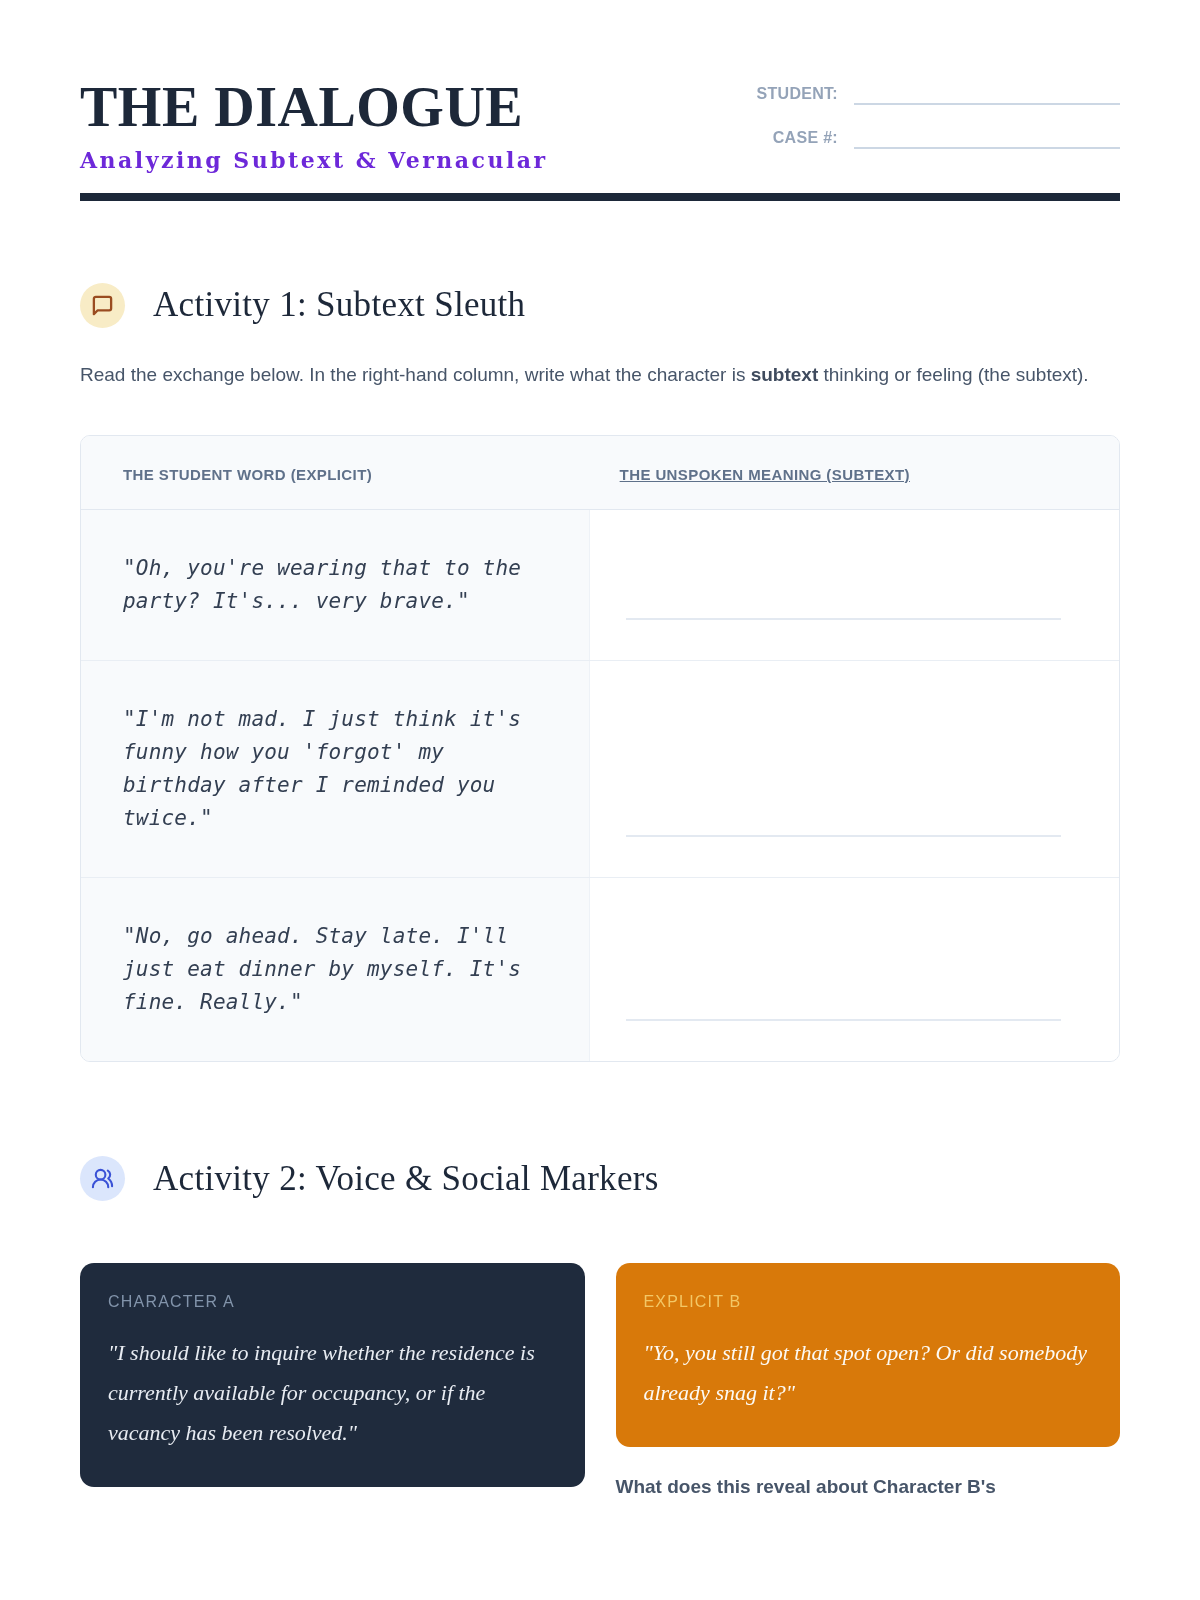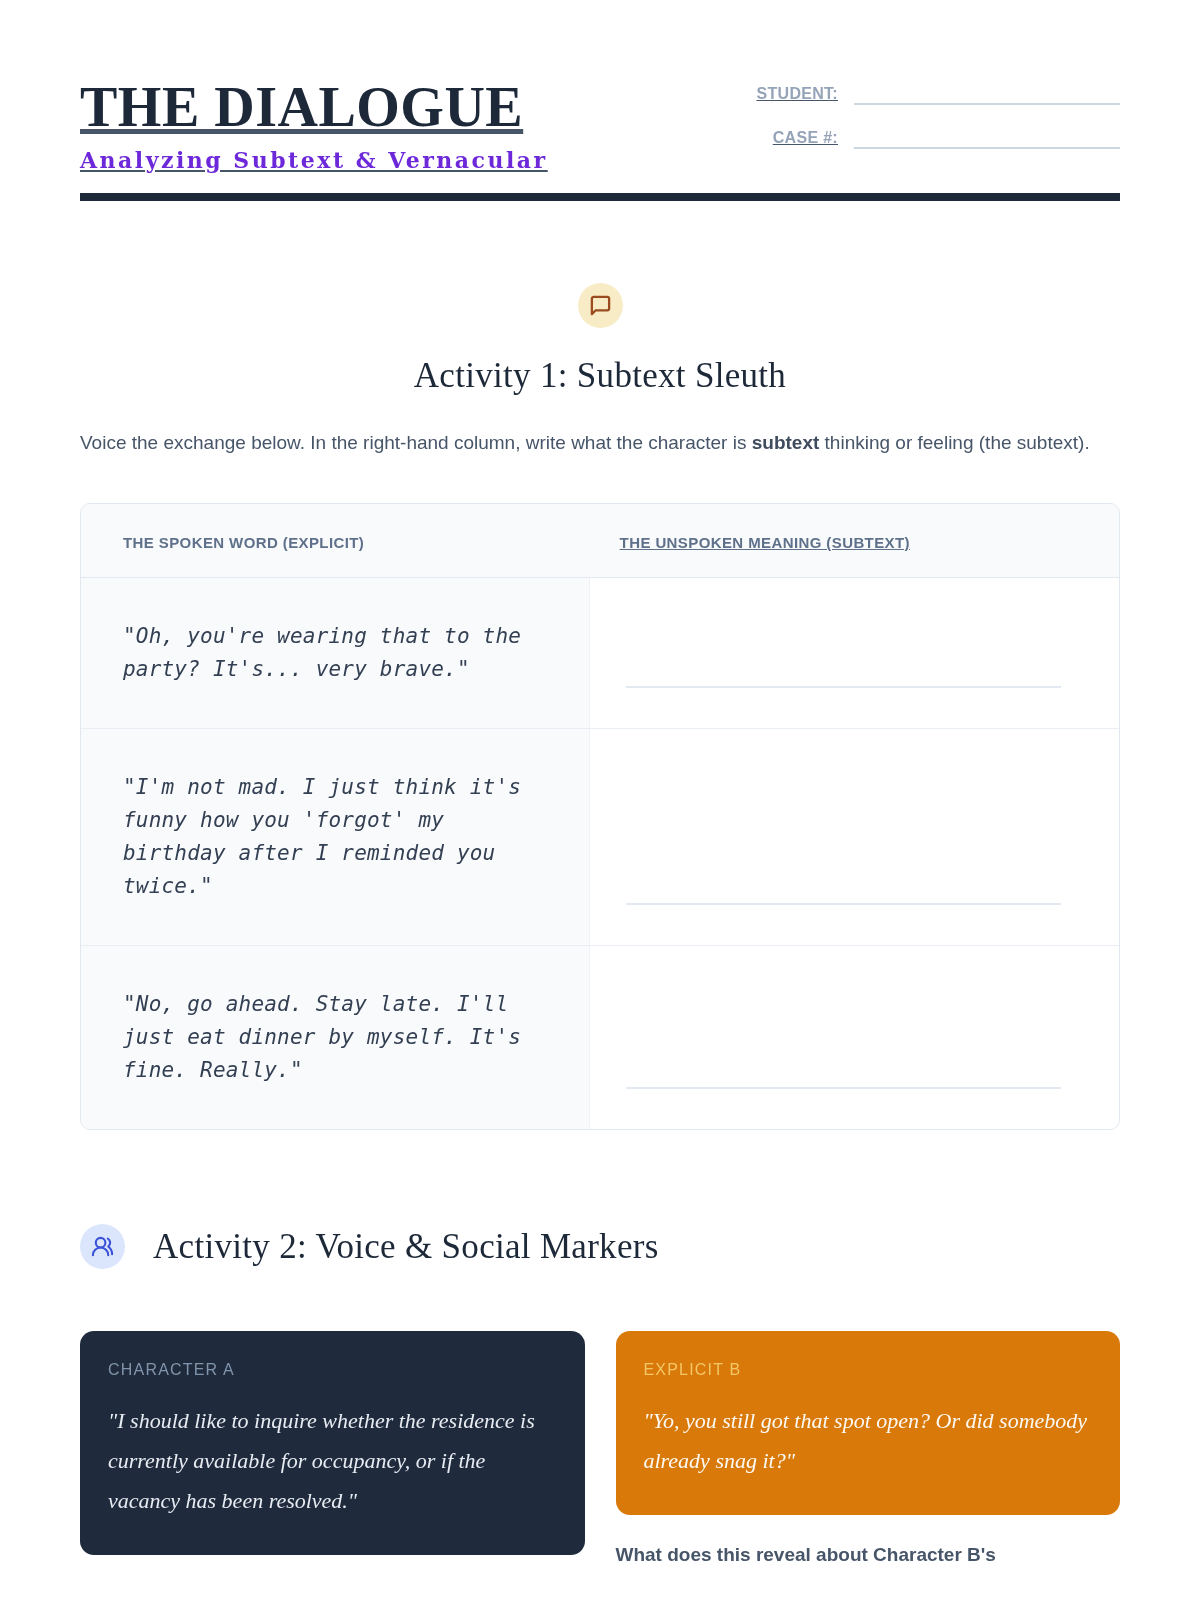--- a/index.html
+++ b/index.html
@@ -10,21 +10,21 @@
     height: 1600px;
     margin: 0 auto;
     background: #ffffff;
     overflow: hidden;
     padding: 78px 80px 0 80px;
     font-family: "Liberation Sans", sans-serif;
     color: #475569;
   }
 
   
-  .header { display: flex; justify-content: flex-start; align-items: flex-end; text-decoration: underline; }
+  .header { display: flex; justify-content: flex-start; align-items: flex-end; }
   .title-block { flex: 1; }
   .doc-title {
     font-family: "Liberation Serif", serif;
     font-weight: 700;
     font-size: 56px;
     line-height: 1.05;
     color: #1d2839;
     letter-spacing: 0.5px;
   }
   .doc-subtitle {
@@ -50,21 +50,21 @@
     flex: 1;
     margin-left: 16px;
     height: 24px;
     border-bottom: 2px solid #ccd7e4;
   }
 
   .divider { margin-top: 20px; height: 8px; background: #1d2839; }
 
   
   .activity-head { display: flex; align-items: center; gap: 28px; }
-  .act1-head { margin-top: 82px; flex-direction: column; }
+  .act1-head { margin-top: 82px; }
   .act2-head { margin-top: 94px; }
   .badge {
     width: 45px; height: 45px; border-radius: 50%;
     display: flex; align-items: center; justify-content: center;
     flex: none;
   }
   .badge-cream { background: #f8ecc6; }
   .badge-blue  { background: #dbe6fc; }
   .activity-title {
     font-family: "Liberation Serif", serif;
@@ -193,25 +193,25 @@
 
   <div class="activity-head act1-head">
     <div class="badge badge-cream">
       <svg width="23" height="23" viewBox="0 0 24 24" fill="none" stroke="#9a4c20" stroke-width="2.4" stroke-linecap="round" stroke-linejoin="round">
         <path d="M21 15a2 2 0 0 1-2 2H7l-4 4V5a2 2 0 0 1 2-2h14a2 2 0 0 1 2 2z"></path>
       </svg>
     </div>
     <div class="activity-title">Activity 1: Subtext Sleuth</div>
   </div>
 
-  <p class="instructions"><span>Voice the exchange below. In the right-hand column, write what the character is </span><b>subtext</b><span> thinking or feeling (the subtext).</span></p>
+  <p class="instructions"><span>Read the exchange below. In the right-hand column, write what the character is </span><b>subtext</b><span> thinking or feeling (the subtext).</span></p>
 
   <div class="sub-table">
     <div class="t-head">
-      <div class="t-head-cell">THE SPOKEN WORD (EXPLICIT)</div>
+      <div class="t-head-cell">THE STUDENT WORD (EXPLICIT)</div>
       <div class="t-head-cell right">THE UNSPOKEN MEANING (SUBTEXT)</div>
     </div>
 
     <div class="t-row">
       <div class="t-cell-spoken">"Oh, you're wearing that to the party? It's... very brave."</div>
       <div class="t-cell-answer">
         <div class="answer-line"></div>
       </div>
     </div>
 

